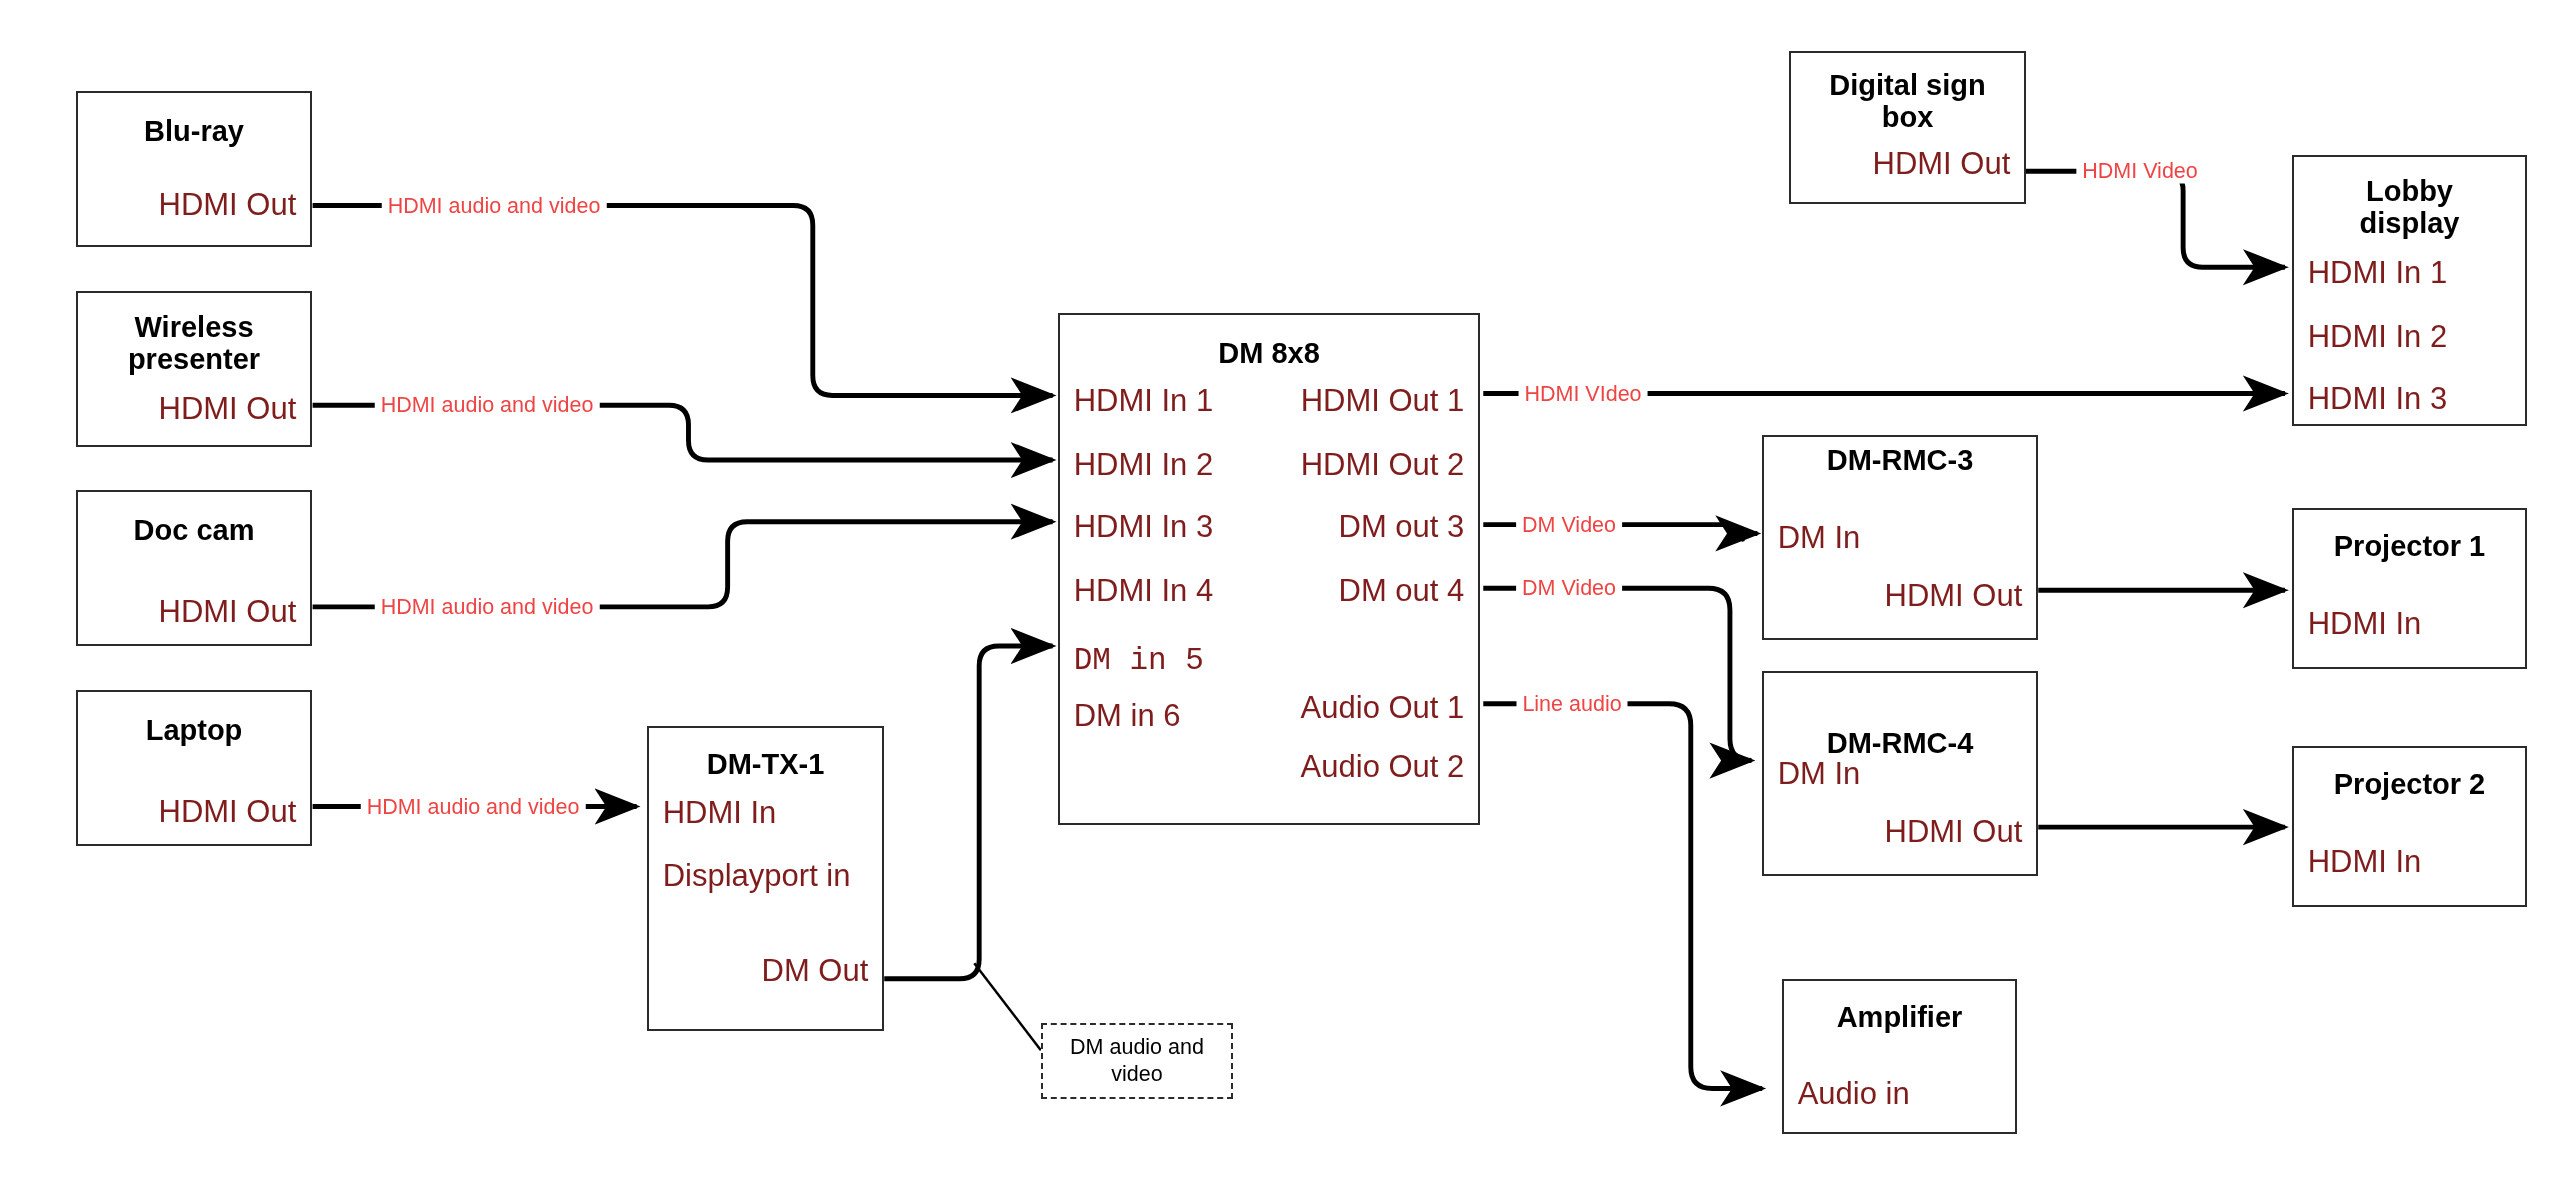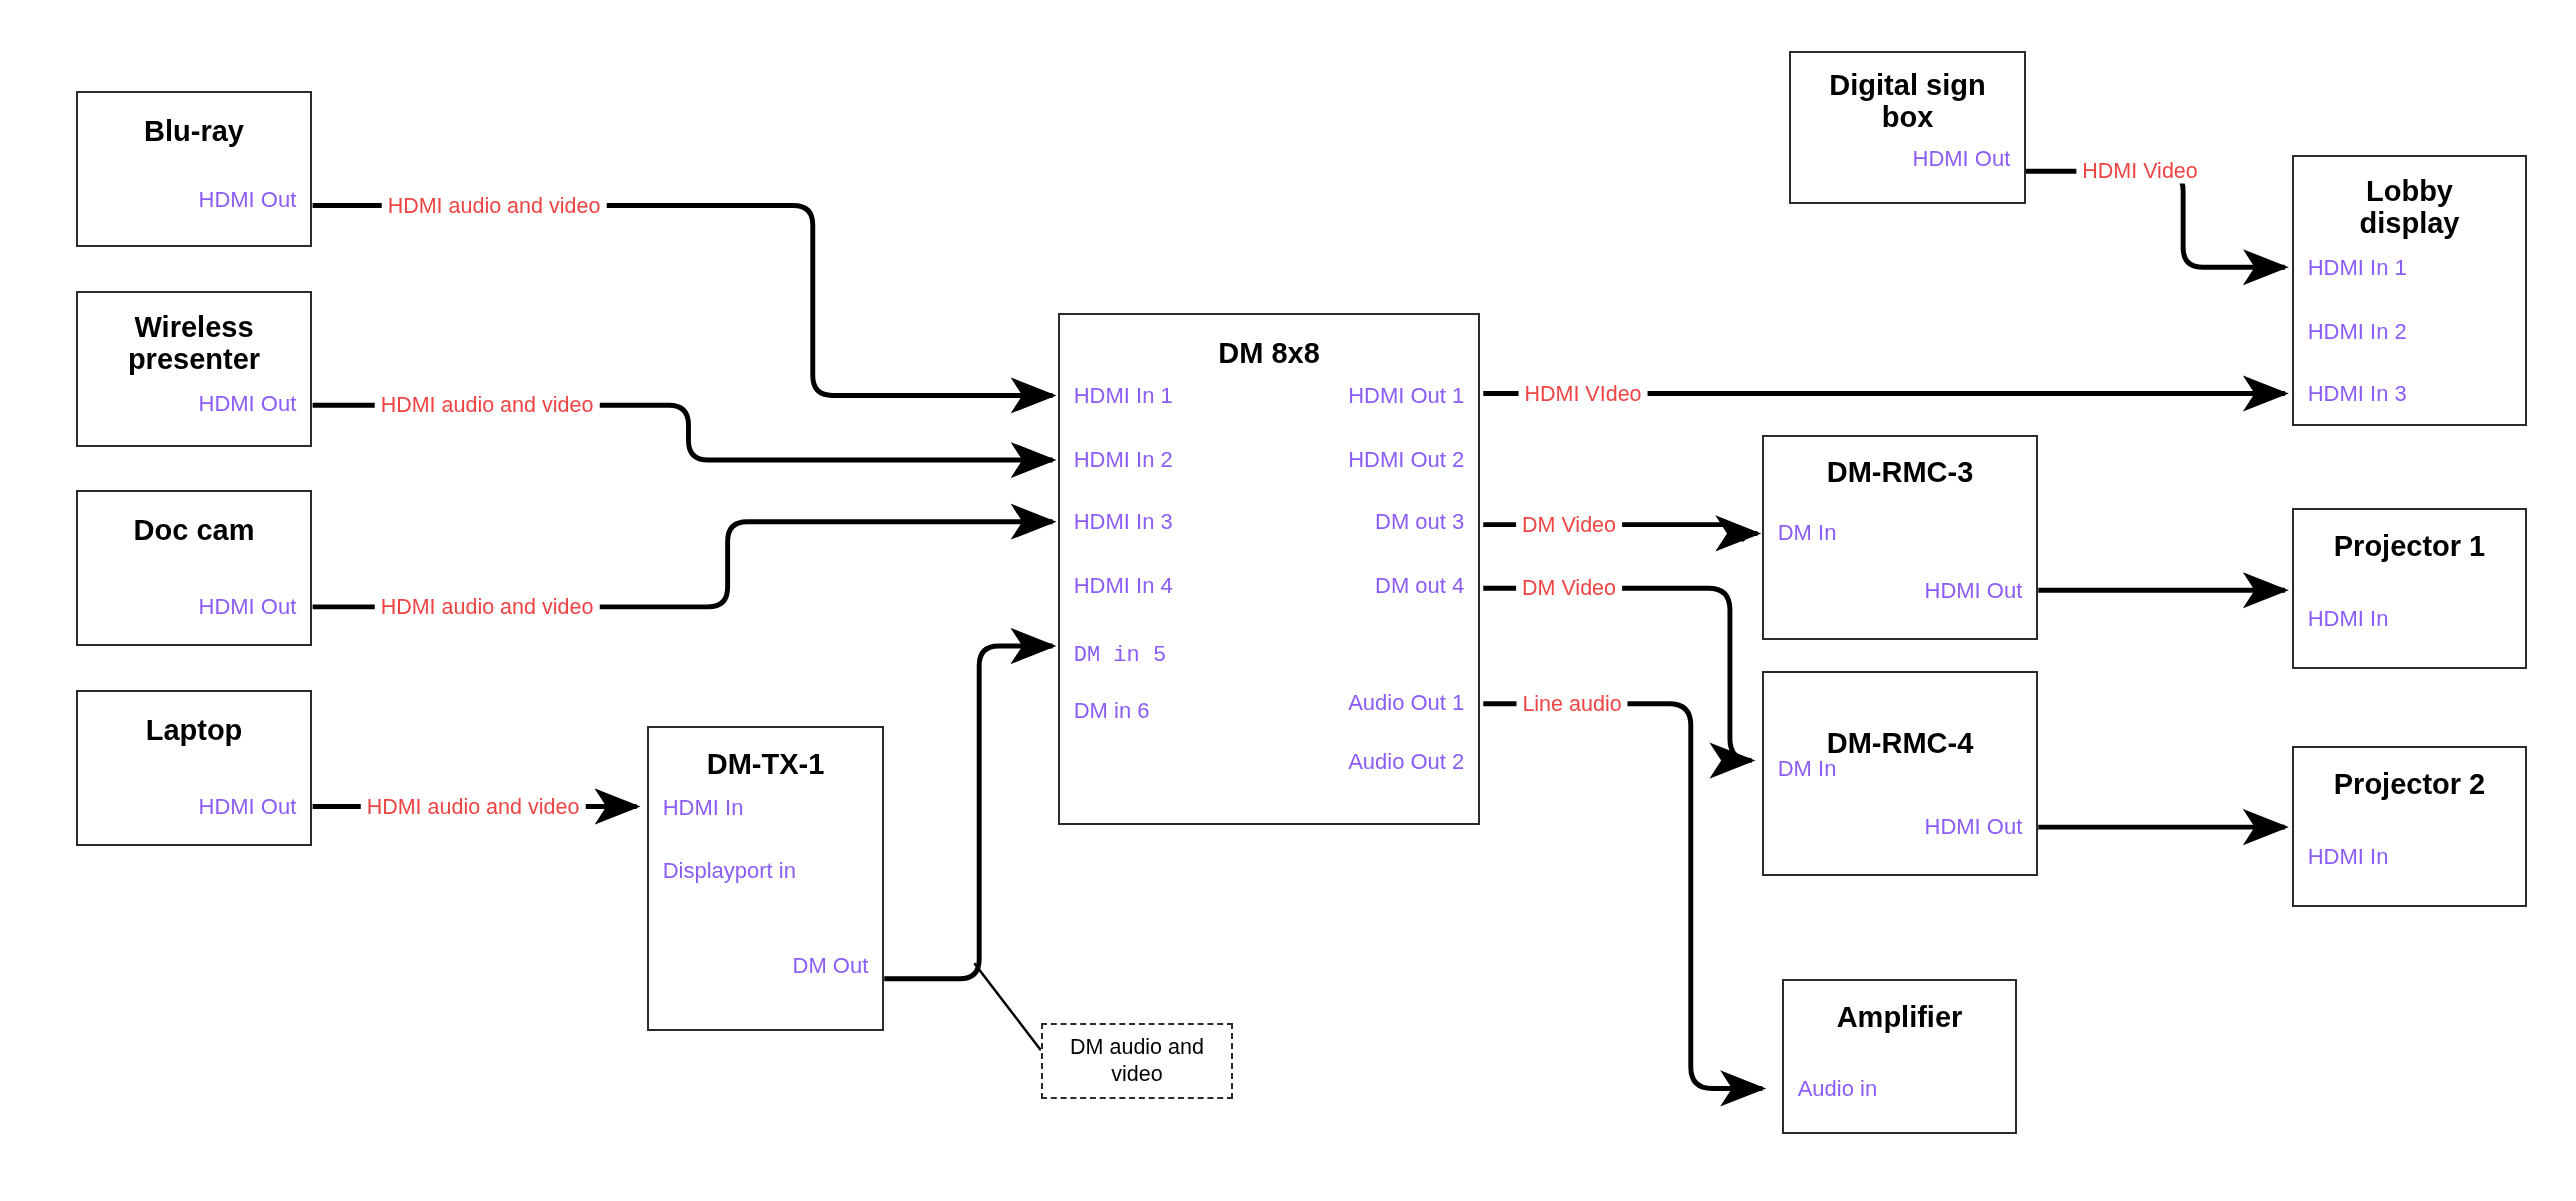--- a/index.html
+++ b/index.html
@@ -4,21 +4,21 @@
 <style>
   html,body{margin:0;padding:0;background:#ffffff;}
   body{width:2576px;height:1201px;overflow:hidden;
        font-family:"Liberation Sans","DejaVu Sans",sans-serif;}
   #stage{position:relative;width:2576px;height:1201px;background:#ffffff;}
   svg#wires{position:absolute;left:0;top:0;width:2576px;height:1201px;overflow:visible;}
   .node{position:absolute;box-sizing:border-box;background:#ffffff;
         border:2.9px solid #2b2b2b;padding-left:28px;}
   .node .title{position:absolute;left:0;right:0;text-align:center;
         font-weight:bold;font-size:29px;color:#000;line-height:1.12;}
-  .port{position:absolute;font-size:22px;color:#8b5cf6;white-space:nowrap;}
+  .port{position:absolute;font-size:31px;color:#7f1d1d;white-space:nowrap;}
   .port.l{left:13.7px;text-align:left;}
   .port.r{right:13.7px;text-align:right;}
   .wirelabel{position:absolute;font-size:21.5px;color:#ef4444;white-space:nowrap;
         background:#ffffff;padding:0 5.9px;transform:translate(-50%,-50%);}
   .callout{position:absolute;box-sizing:border-box;background:#ffffff;
         border:2px dashed #2b2b2b;font-size:21.5px;color:#000;text-align:center;
         display:flex;align-items:center;justify-content:center;line-height:1.25;}
 </style>
 </head>
 <body>
@@ -129,21 +129,21 @@
 
   <div class="node" style="left:2292px;top:155px;width:235px;height:271px;">
     <div class="title" style="top:17.6px;white-space:pre-line;">Lobby
 display</div>
     <div class="port l" style="top:98px;">HDMI In 1</div>
     <div class="port l" style="top:162px;">HDMI In 2</div>
     <div class="port l" style="top:224px;">HDMI In 3</div>
   </div>
 
   <div class="node" style="left:1762px;top:435px;width:276px;height:205px;">
-    <div class="title" style="top:19px;">DM-RMC-3</div>
+    <div class="title" style="top:7px;">DM-RMC-3</div>
     <div class="port l" style="top:83px;">DM In</div>
     <div class="port r" style="top:141px;">HDMI Out</div>
   </div>
 
   <div class="node" style="left:1762px;top:671px;width:276px;height:205px;">
     <div class="title" style="top:22px;margin-top:32px;">DM-RMC-4</div>
     <div class="port l" style="top:83px;">DM In</div>
     <div class="port r" style="top:141px;">HDMI Out</div>
   </div>
 

